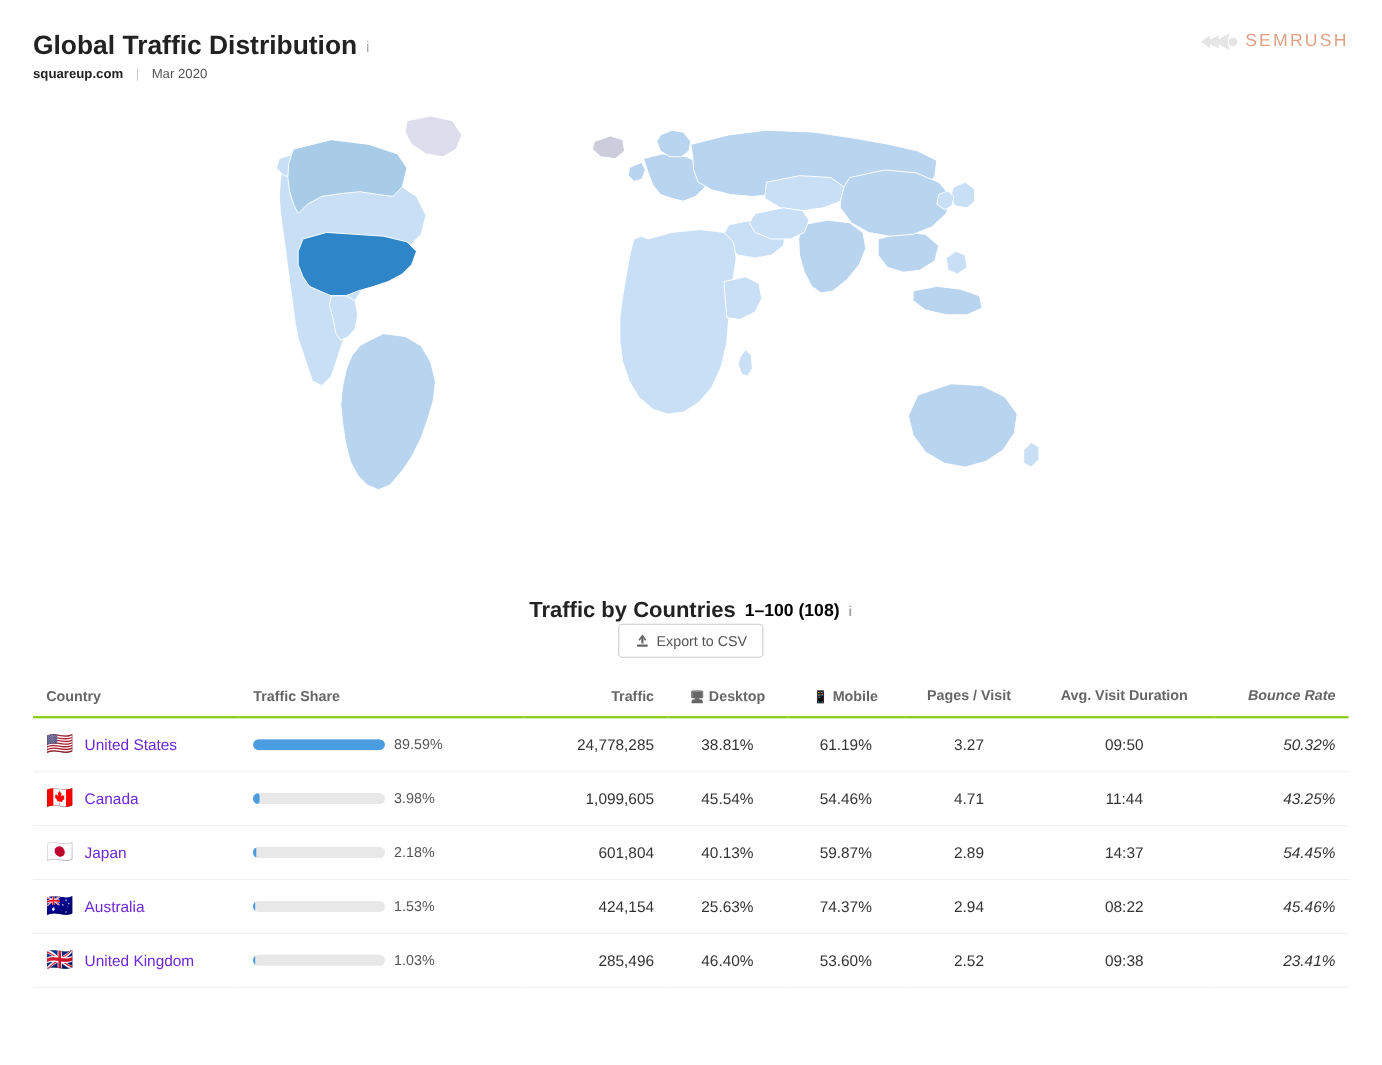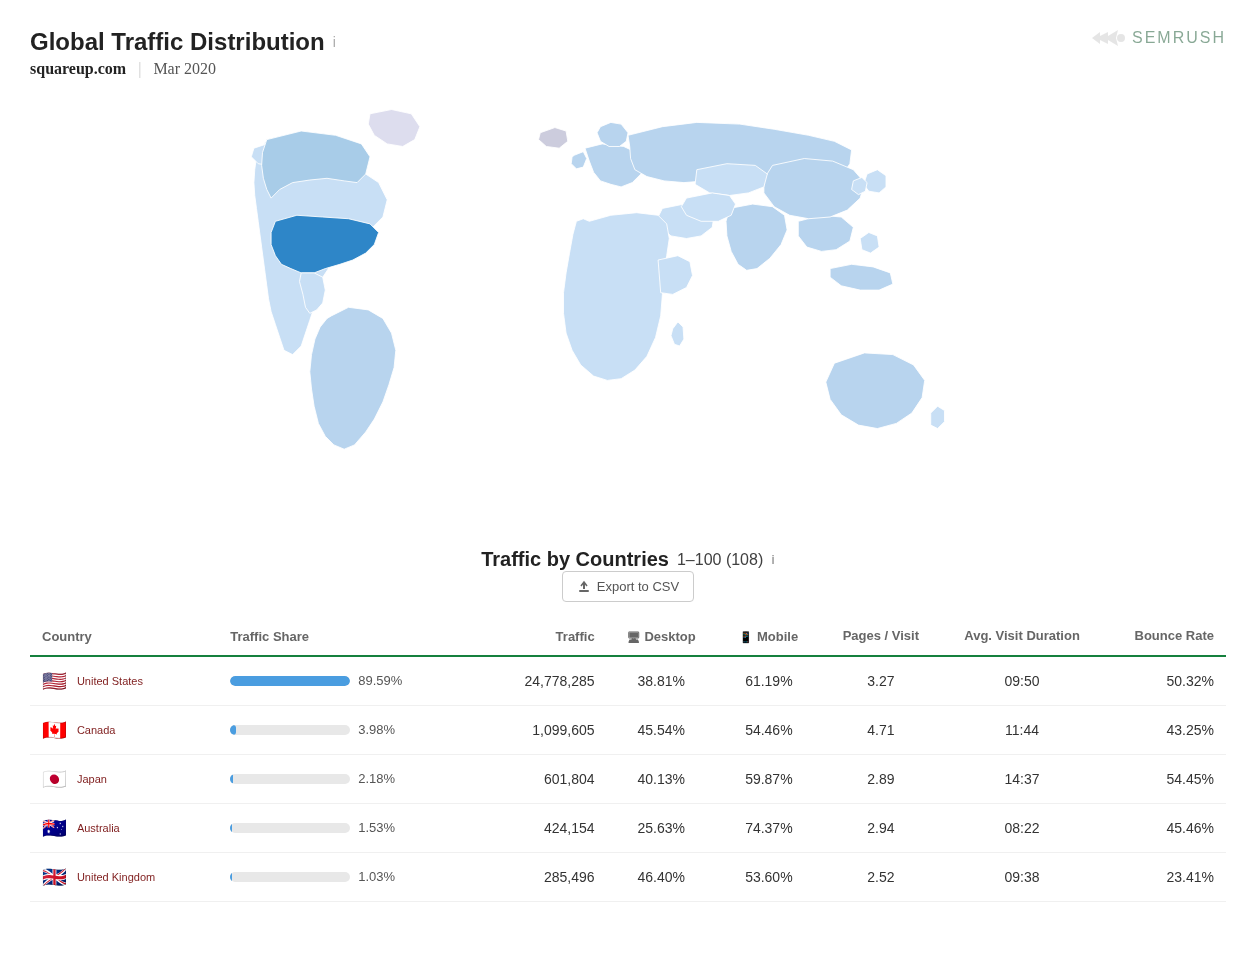--- a/index.html
+++ b/index.html
@@ -28,24 +28,23 @@
       align-items: center;
       gap: 8px;
     }
     .title-section h1 .info-icon {
       font-size: 14px;
       color: #aaa;
       font-weight: normal;
       cursor: pointer;
     }
     .subtitle {
-      font-size: 16px;
+      font-size: 12px;
       color: #555;
       margin-top: 4px;
-      font-family: Liberation Serif, serif;
     }
     .subtitle .domain {
       font-weight: 700;
       color: #222;
     }
     .subtitle .separator {
       margin: 0 8px;
       color: #ccc;
     }
     .semrush-logo {
@@ -83,22 +82,22 @@
     .table-title {
       font-size: 20px;
       font-weight: 700;
       color: #222;
       display: flex;
       align-items: center;
       gap: 8px;
     }
     .table-title .count {
       font-size: 16px;
-      font-weight: 400;
-      color: #404040;
+      font-weight: 700;
+      color: #000000;
     }
     .table-title .info-icon {
       font-size: 13px;
       color: #aaa;
       cursor: pointer;
     }
     .export-btn {
       display: flex;
       align-items: center;
       gap: 6px;
@@ -115,21 +114,21 @@
     .data-table {
       width: 100%;
       border-collapse: collapse;
     }
     .data-table th {
       text-align: left;
       font-size: 13px;
       font-weight: 600;
       color: #666;
       padding: 10px 12px;
-      border-bottom: 2px solid #15803d;
+      border-bottom: 2px solid #84cc16;
       white-space: nowrap;
     }
     .data-table th.center { text-align: center; }
     .data-table th.right { text-align: right; }
 
     .data-table td {
       padding: 14px 12px;
       border-bottom: 1px solid #f0f0f0;
       font-size: 14px;
       color: #333;
@@ -141,22 +140,22 @@
     .country-cell {
       display: flex;
       align-items: center;
       gap: 10px;
     }
     .flag {
       font-size: 20px;
       line-height: 1;
     }
     .country-name {
-      font-size: 11px;
-      color: #7f1d1d;
+      font-size: 14px;
+      color: #6d28d9;
     }
 
     .traffic-share-cell {
       display: flex;
       align-items: center;
       gap: 8px;
       min-width: 180px;
     }
     .bar-bg {
       width: 120px;
@@ -178,21 +177,21 @@
       text-align: right;
     }
 
     .col-country { width: 160px; }
     .col-traffic-share { width: 220px; }
     .col-traffic { width: 110px; text-align: right; }
     .col-desktop { width: 90px; text-align: center; }
     .col-mobile { width: 90px; text-align: center; }
     .col-pages { width: 80px; text-align: center; }
     .col-avg { width: 110px; text-align: center; }
-    .col-bounce { width: 90px; text-align: right; }
+    .col-bounce { width: 90px; text-align: right; font-style: italic; }
   </style>
 </head>
 <body>
 
 <div class="page-wrapper">
 
   <div class="header-row">
     <div class="title-section">
       <h1>
         <span>Global Traffic Distribution</span>
@@ -203,21 +202,21 @@
         <span class="separator">|</span>
         <span class="date">Mar 2020</span>
       </div>
     </div>
     <div class="semrush-logo">
 
       <svg width="36" height="20" viewBox="0 0 36 20">
         <path d="M2 10 L10 4 L10 8 L18 4 L18 8 L28 2 L26 10 L28 18 L18 12 L18 16 L10 12 L10 16 Z" fill="#ccc"></path>
         <circle cx="31" cy="10" r="4" fill="#ccc"></circle>
       </svg>
-      <span style="font-size:16px; letter-spacing:2px; font-weight:300; color:#14532d; text-transform:uppercase;">semrush</span>
+      <span style="font-size:16px; letter-spacing:2px; font-weight:300; color:#c2410c; text-transform:uppercase;">semrush</span>
     </div>
   </div>
 
   <div class="map-container">
     <svg class="map-svg" viewBox="0 0 1000 500" xmlns="http://www.w3.org/2000/svg">
 
       <rect width="1000" height="500" fill="#fff"></rect>
 
       <path d="M 80 60 L 120 50 L 160 55 L 190 65 L 200 80 L 195 100 L 210 110 L 220 130 L 215 150 L 200 165 L 185 170 L 175 185 L 165 195 L 155 205 L 145 220 L 140 240 L 135 255 L 130 270 L 125 285 L 120 300 L 110 310 L 100 305 L 95 290 L 90 275 L 85 260 L 82 245 L 80 230 L 78 215 L 76 200 L 74 185 L 72 170 L 70 155 L 68 140 L 66 125 L 65 110 L 66 95 L 68 80 L 75 68 Z" fill="#c8dff5" stroke="#fff" stroke-width="1"></path>
 

